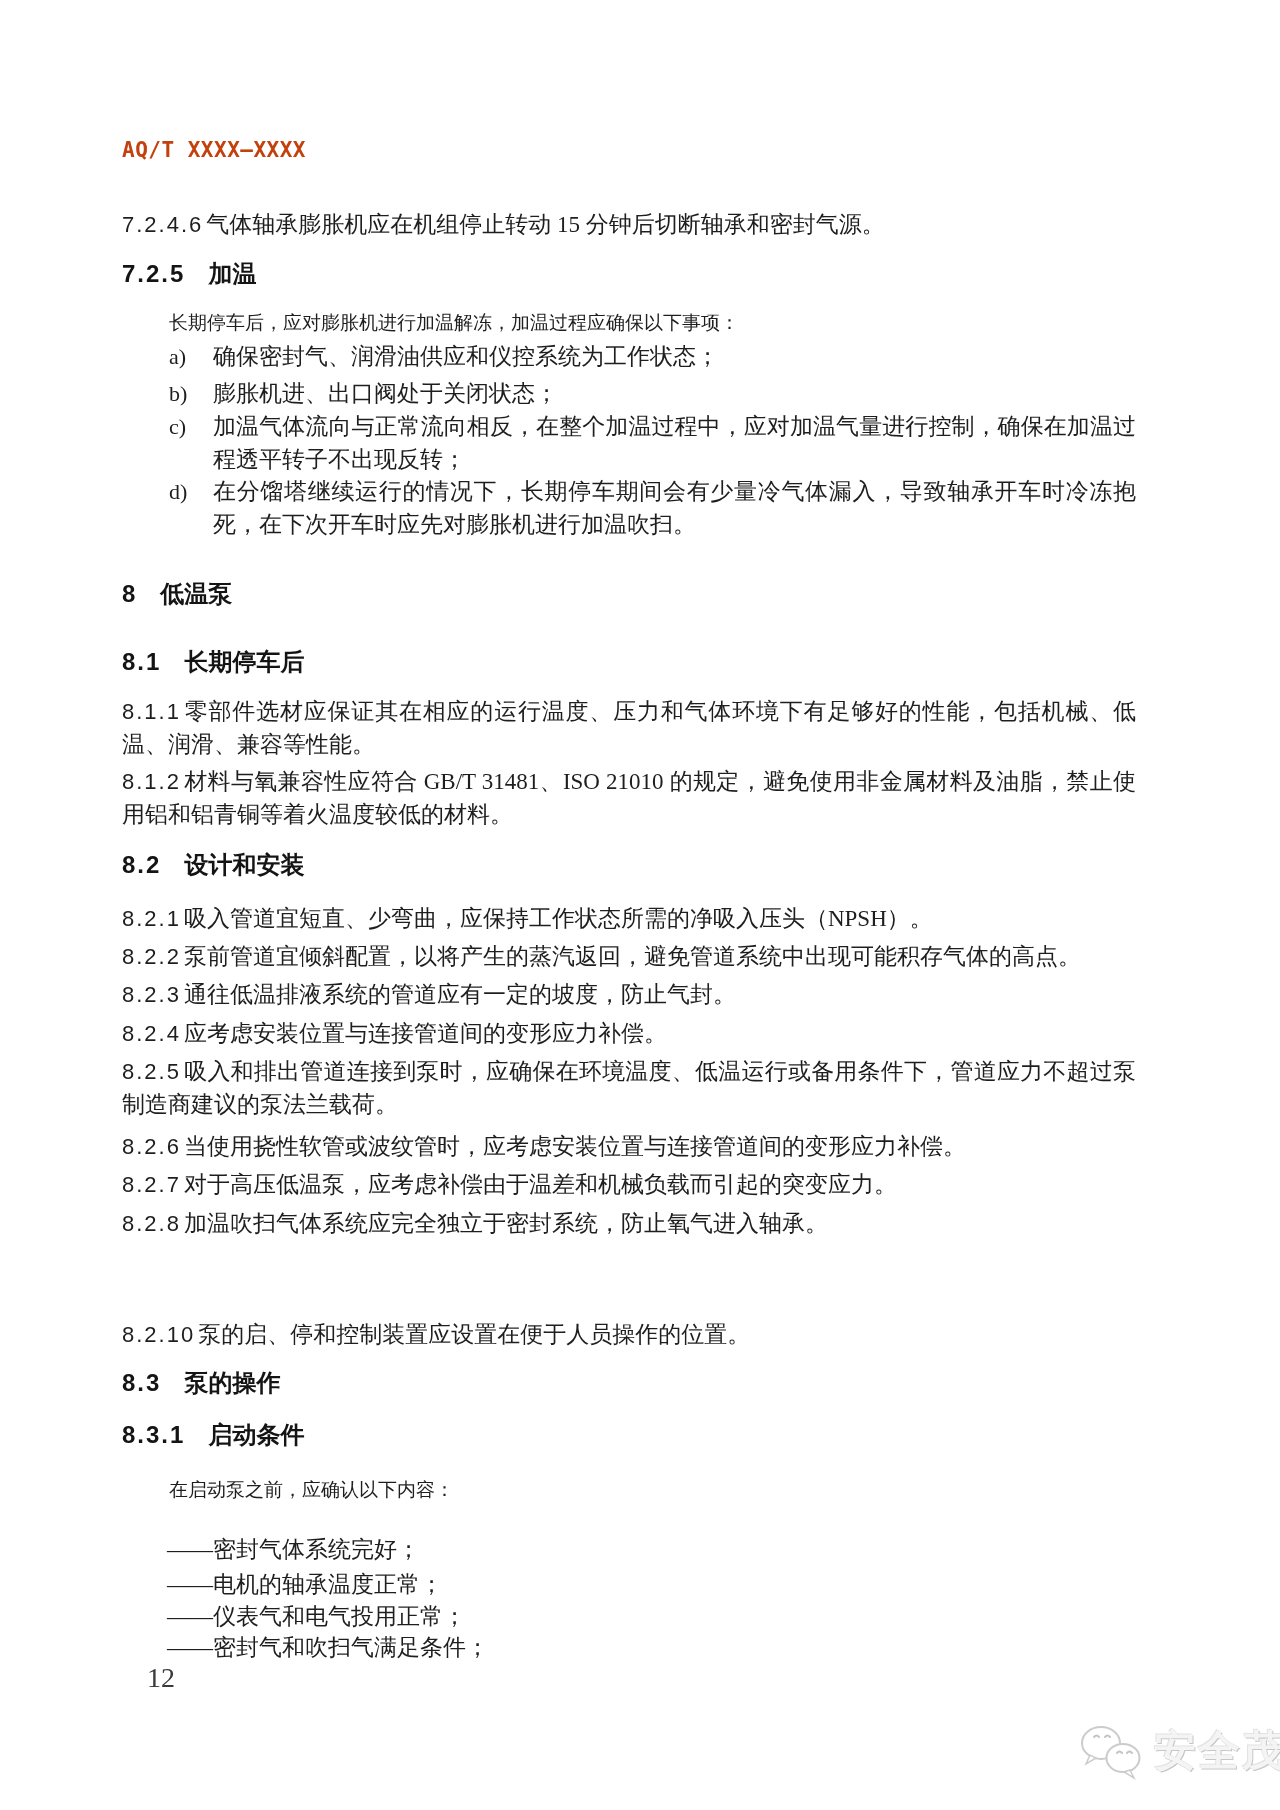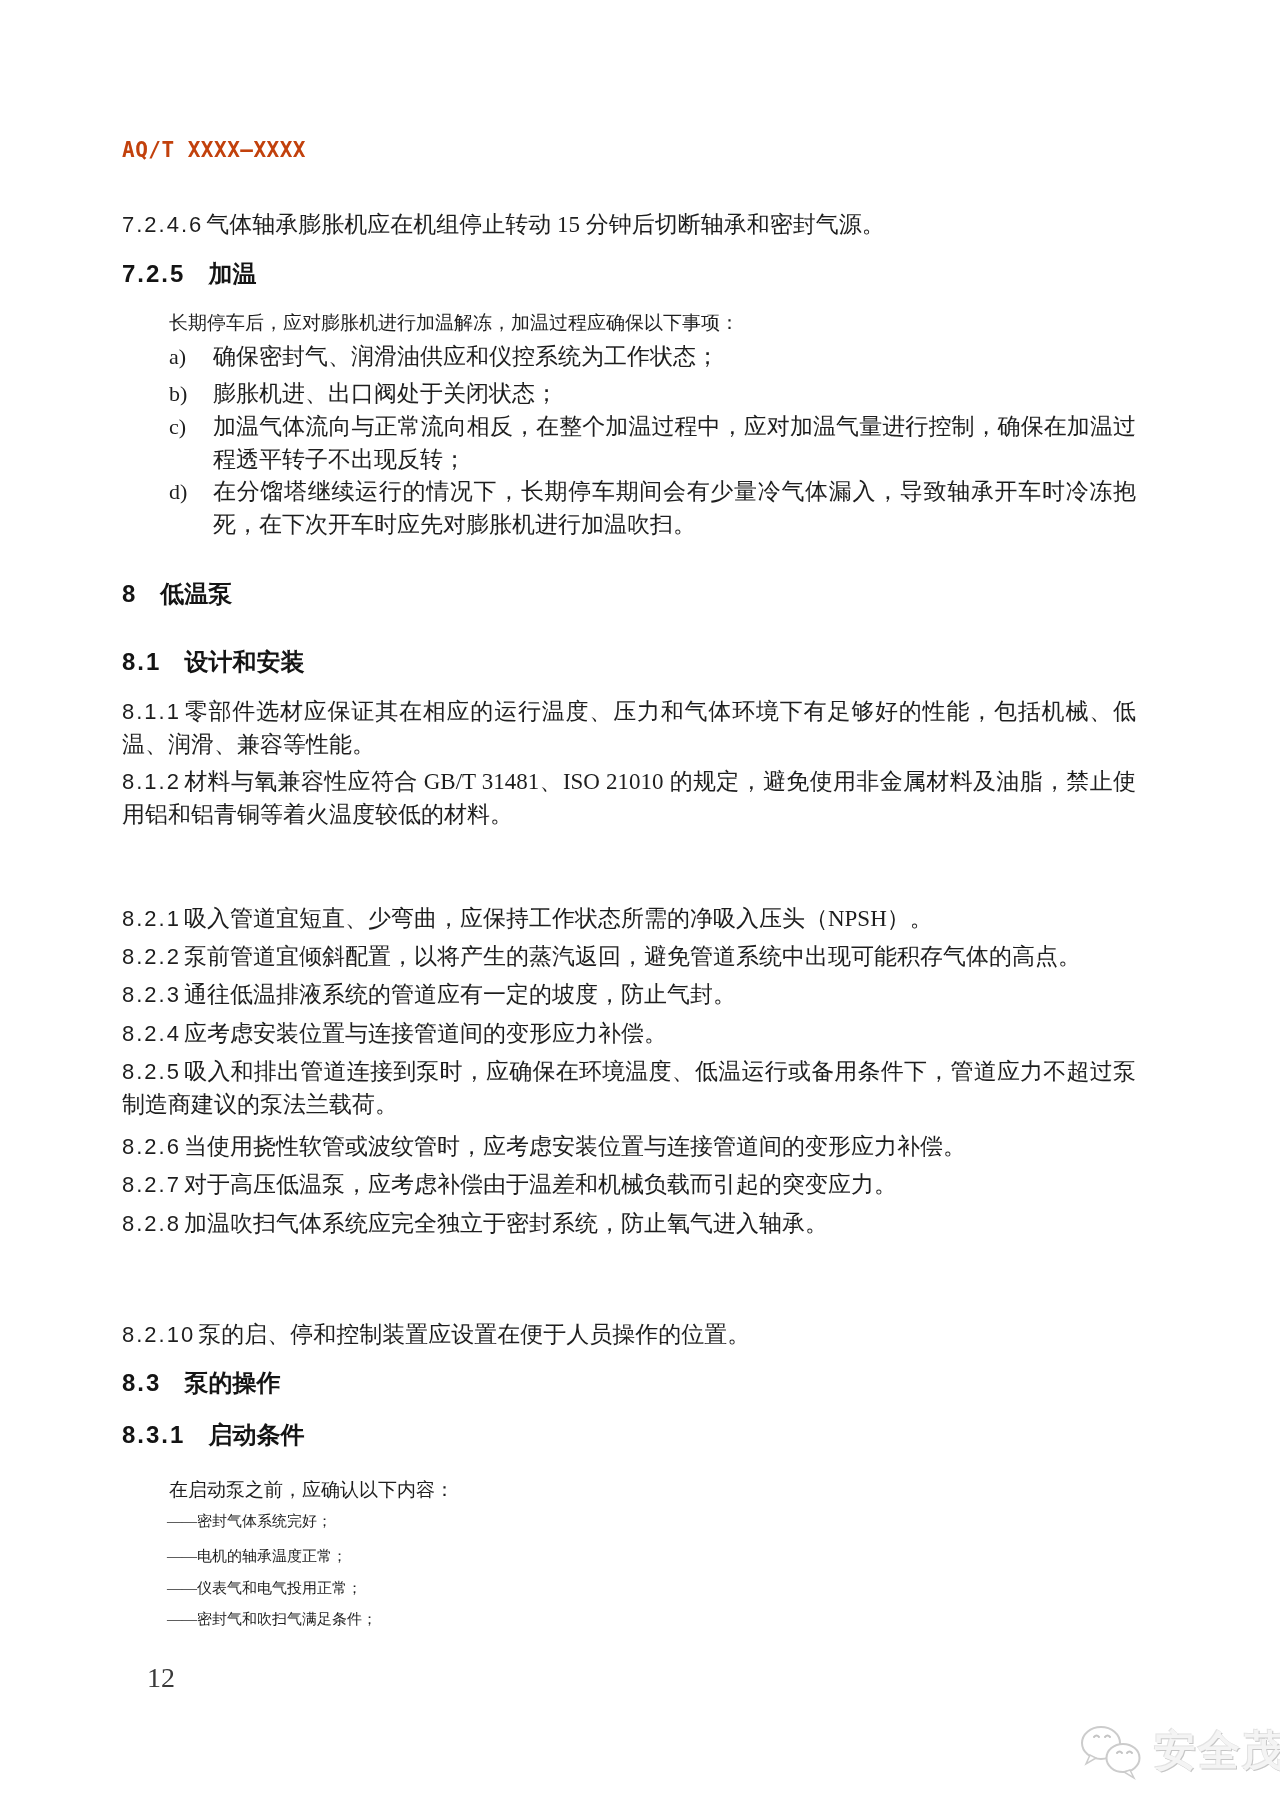--- a/index.html
+++ b/index.html
@@ -45,21 +45,21 @@
     font-size:23px;line-height:33px;
     text-align:justify;
   }
   .list-label{
     position:absolute;left:-44px;top:0;
     font-family:"Liberation Serif", serif;
     font-size:22px;
   }
   .dash-line{
     left:167px;width:969px;
-    font-size:15px;line-height:33px;
+    font-size:23px;line-height:33px;margin-top:28px;
   }
   .page-number{
     left:147px;top:1662px;
     font-size:28px;color:#3a3a3a;
   }
   .watermark{
     left:1078px;top:1722px;
     display:flex;align-items:center;gap:8px;
   }
   .wm-text{
@@ -100,30 +100,33 @@
   </div>
   <div class="abs list-item" style="top:475px">
     <span class="list-label">d)</span><span>在分馏塔继续运行的情况下，长期停车期间会有少量冷气体漏入，导致轴承开车时冷冻抱死，在下次开车时应先对膨胀机进行加温吹扫。</span>
   </div>
 
   <div class="abs heading" style="top:577px">
     <span class="hnum">8</span><span>低温泵</span>
   </div>
 
   <div class="abs heading" style="top:645px">
-    <span class="hnum">8.1</span><span>设计和安装</span>
+    <span class="hnum">8.1</span><span>长期停车后</span>
   </div>
 
   <div class="abs clause" style="top:695px">
     <span class="cnum">8.1.1</span><span>零部件选材应保证其在相应的运行温度、压力和气体环境下有足够好的性能，包括机械、低温、润滑、兼容等性能。</span>
   </div>
   <div class="abs clause" style="top:765px">
     <span class="cnum">8.1.2</span><span>材料与氧兼容性应符合 GB/T 31481、ISO 21010 的规定，避免使用非金属材料及油脂，禁止使用铝和铝青铜等着火温度较低的材料。</span>
   </div>
 
+  <div class="abs heading" style="top:848px">
+    <span class="hnum">8.2</span><span>设计和安装</span>
+  </div>
 
   <div class="abs clause" style="top:902px">
     <span class="cnum">8.2.1</span><span>吸入管道宜短直、少弯曲，应保持工作状态所需的净吸入压头（NPSH）。</span>
   </div>
   <div class="abs clause" style="top:940px">
     <span class="cnum">8.2.2</span><span>泵前管道宜倾斜配置，以将产生的蒸汽返回，避免管道系统中出现可能积存气体的高点。</span>
   </div>
   <div class="abs clause" style="top:978px">
     <span class="cnum">8.2.3</span><span>通往低温排液系统的管道应有一定的坡度，防止气封。</span>
   </div>

